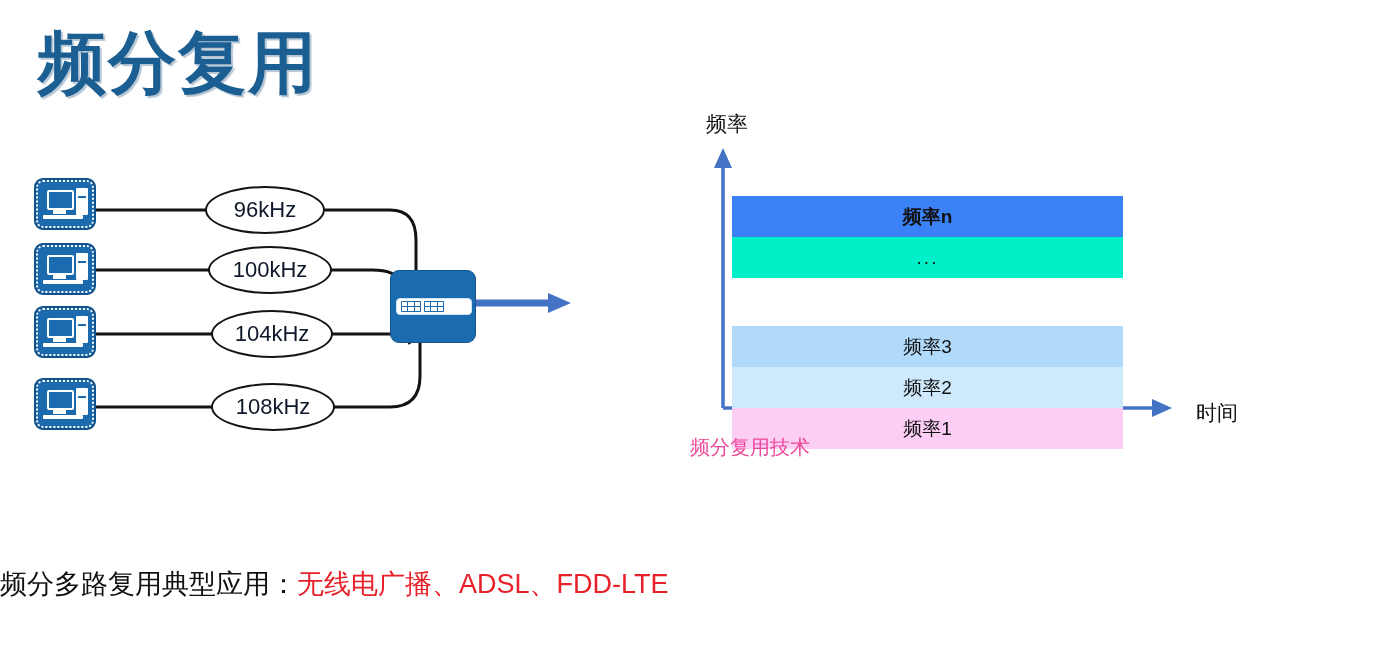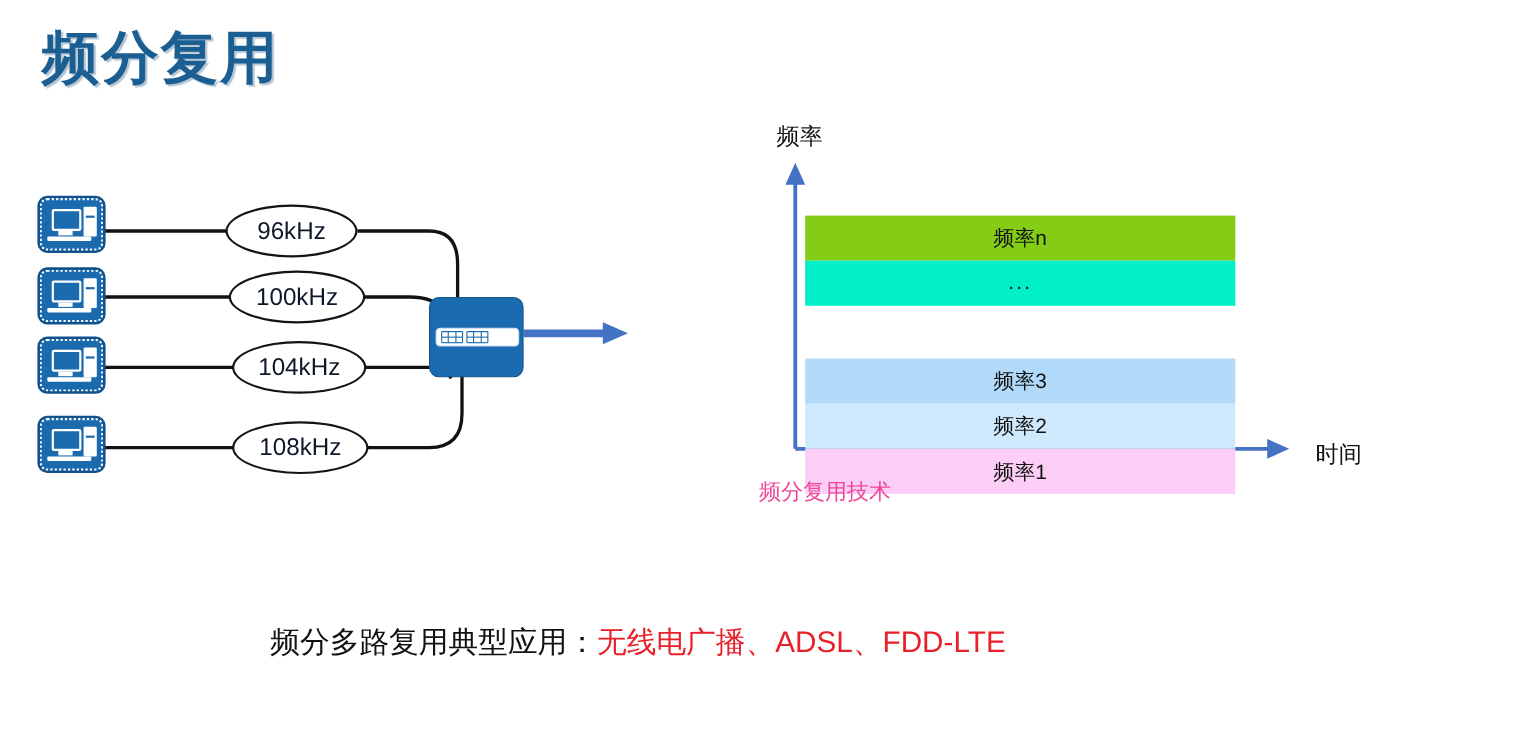--- a/index.html
+++ b/index.html
@@ -18,21 +18,21 @@
     position: absolute;
     inset: 0;
     background: #ffffff;
   }
 
   
   .title {
     position: absolute;
     left: 38px;
     top: 18px;
-    font-size: 52px;
+    font-size: 68px;
     font-weight: bold;
     color: #1B5E92;
     letter-spacing: 2px;
     text-shadow: 2px 2px 1px rgba(120,150,175,0.55);
     white-space: nowrap;
   }
 
   
   .left-diagram {
     position: absolute;
@@ -204,21 +204,21 @@
     box-sizing: border-box;
   }
   .band.dots { letter-spacing: 2px; }
 
   
   .footer-text {
     position: absolute;
     left: 0;
     top: 566px;
     width: 1160px;
-    text-align: center;
+    text-align: left;
     font-size: 27px;
     white-space: nowrap;
   }
   .footer-text .black { color: #111111; }
   .footer-text .red { color: #E8202A; }
 
   .watermark {
     position: absolute;
     right: 14px;
     bottom: 8px;
@@ -325,21 +325,21 @@
       <polygon points="24,68 33,48 42,68" fill="#4472C4"></polygon>
 
       <line x1="33" y1="308" x2="468" y2="308" stroke="#4472C4" stroke-width="3.5"></line>
       <polygon points="462,299 482,308 462,317" fill="#4472C4"></polygon>
     </svg>
 
     <div class="axis-label-y">频率</div>
     <div class="axis-label-x">时间</div>
 
     <div class="bands">
-      <div class="band" style="background:#84cc16;">
+      <div class="band" style="background:#3b82f6;font-weight:bold;">
         <span>频率n</span>
       </div>
       <div class="band dots" style="background:#00EFC8;">
         <span>...</span>
       </div>
       <div class="band" style="background:#B1D9F9;margin-top:48px;">
         <span>频率3</span>
       </div>
       <div class="band" style="background:#CFE9FC;">
         <span>频率2</span>

